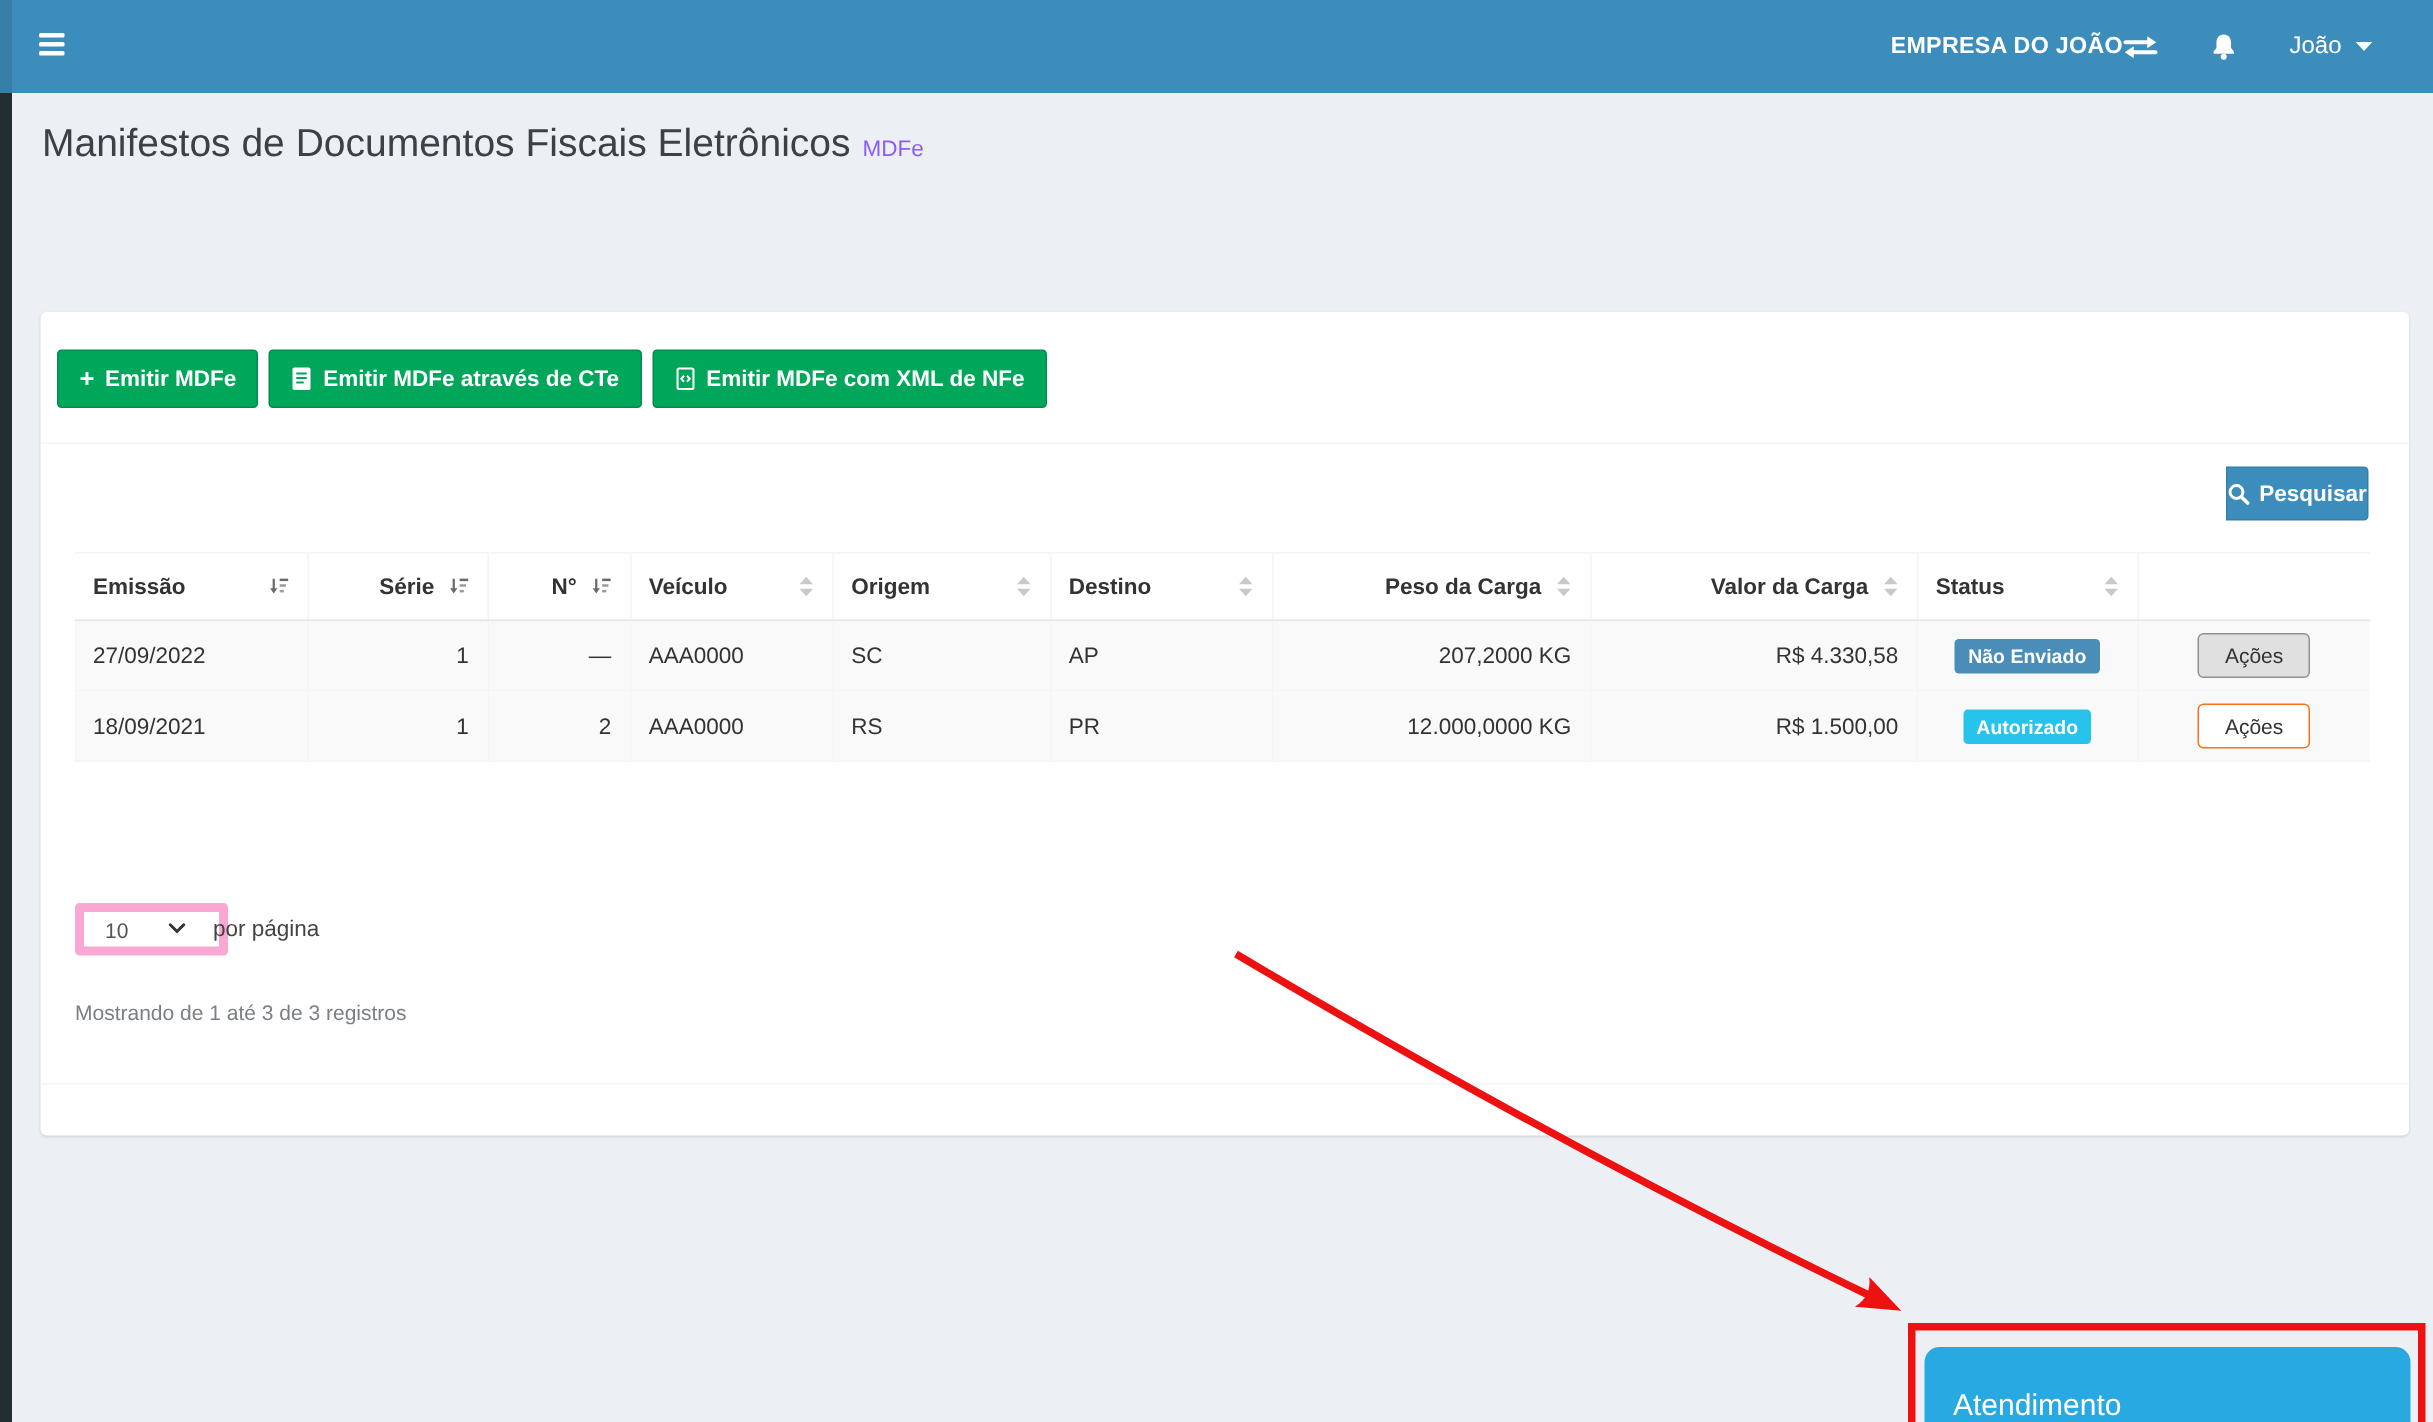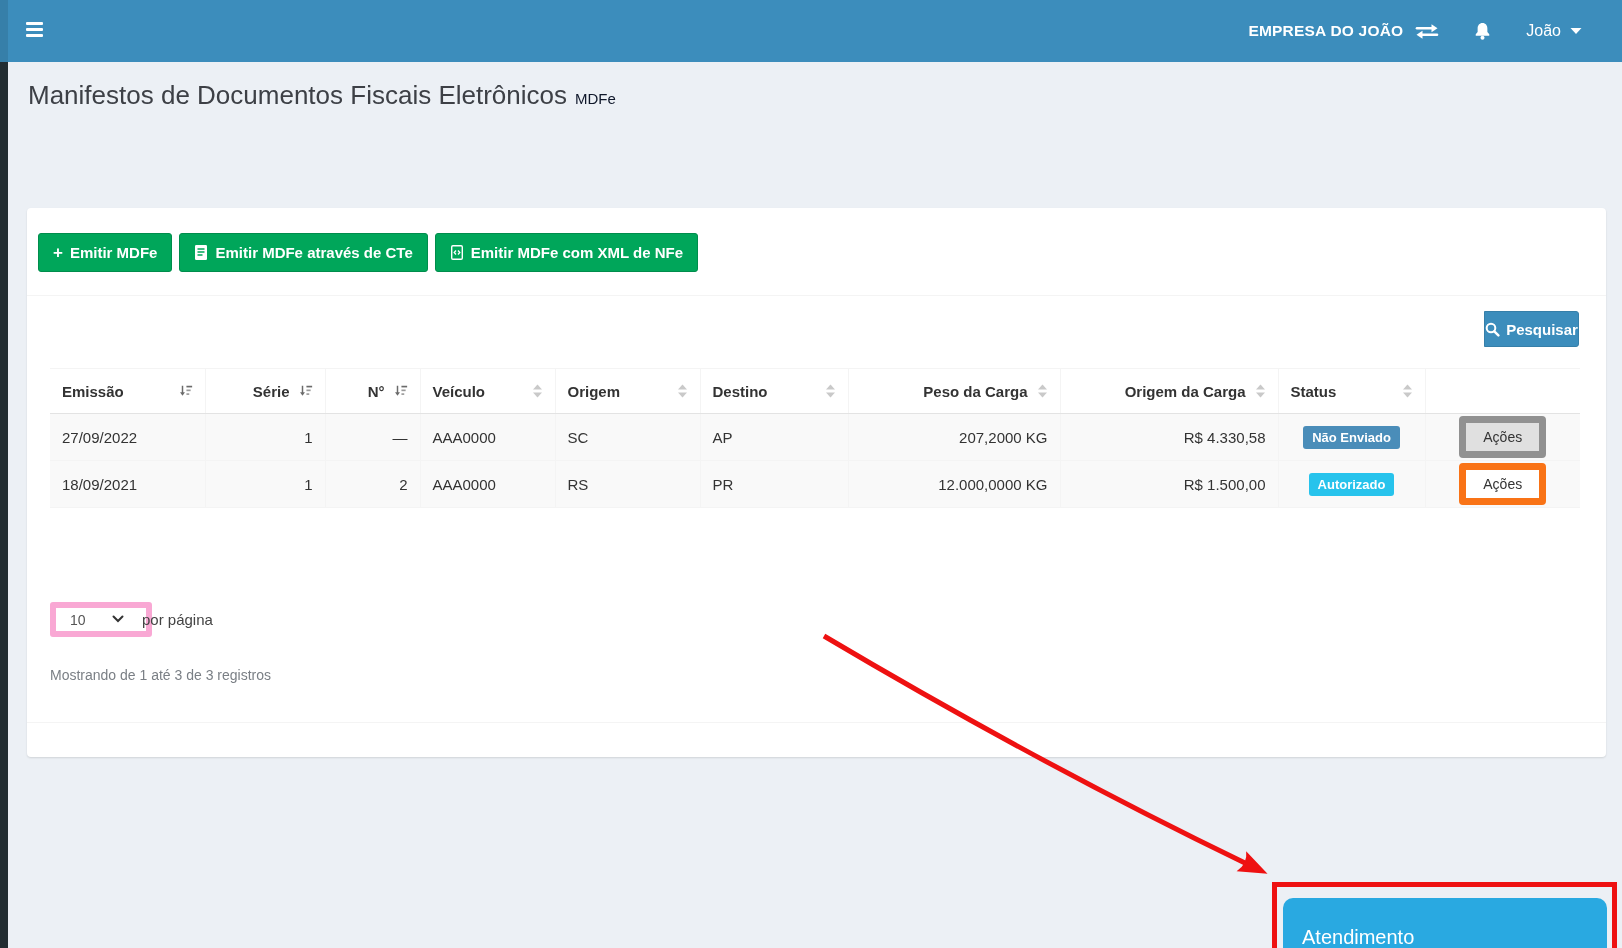--- a/index.html
+++ b/index.html
@@ -6,30 +6,30 @@
   html,body { width:1622px; height:948px; }
   body { font-family:"Liberation Sans","DejaVu Sans",sans-serif; }
   .screen { position:relative; width:1622px; height:948px; background:#ecf0f5; overflow:hidden; }
 
   
   .navbar { position:absolute; top:0; left:0; width:1622px; height:62px; background:#3c8dbc; z-index:5; }
   .navbar-accent { position:absolute; top:0; left:0; width:8px; height:62px; background:#367fa9; }
   .hamburger { position:absolute; left:22px; top:21px; width:24px; height:20px; background:transparent; border:none; cursor:pointer; }
   .hamburger .bar { display:block; width:17px; height:3px; background:#fff; border-radius:1px; margin:0 auto 3px auto; }
   .nav-right { position:absolute; right:0; top:0; height:62px; display:flex; align-items:center; gap:34px; padding-right:40px; color:#fff; }
-  .company { display:flex; align-items:center; gap:12px; font-size:15.5px; font-weight:600; letter-spacing:.2px; cursor:pointer; }
+  .company { display:flex; align-items:center; font-size:15.5px; font-weight:600; letter-spacing:.2px; cursor:pointer; }
   .bell-btn { background:none; border:none; cursor:pointer; display:flex; align-items:center; }
   .user-menu { display:flex; align-items:center; gap:9px; font-size:16px; color:#ffffff; cursor:pointer; }
 
   
   .sidebar-strip { position:absolute; top:62px; left:0; width:8px; height:886px; background:#222d32; }
 
   
   .page-title { position:absolute; left:28px; top:80px; font-size:26px; font-weight:400; color:#3d4046; }
-  .page-title small { font-size:15px; color:#0f172a; font-weight:400; margin-left:8px;text-align:center; }
+  .page-title small { font-size:15px; color:#8b5cf6; font-weight:400; margin-left:8px;text-align:center; }
 
   
   .alert { position:absolute; left:27px; top:131px; width:1579px; height:55px; background:#00a65a; border-radius:3px; color:#fff; }
   .alert-msg { position:absolute; left:20px; top:50%; transform:translateY(-50%); font-size:15px; font-weight:700; }
   .alert-close { position:absolute; right:22px; top:50%; transform:translateY(-50%); background:none; border:none; font-size:20px; font-weight:700; color:rgba(0,0,0,.38); cursor:pointer; line-height:1; }
 
   
   .card { position:absolute; left:27px; top:208px; width:1579px; height:549px; background:#fff; border-radius:4px; box-shadow:0 1px 2px rgba(0,0,0,.12); }
   .card-divider-top { position:absolute; top:87px; left:0; width:100%; height:1px; background:#f4f4f4; }
   .card-divider-bottom { position:absolute; top:514px; left:0; width:100%; height:1px; background:#f4f4f4; }
@@ -46,21 +46,21 @@
   table { position:absolute; left:23px; top:160px; width:1530px; border-collapse:collapse; table-layout:fixed; }
   th, td { border-right:1px solid #f4f4f4; font-size:15px; color:#333; overflow:hidden; }
   th:last-child, td:last-child { border-right:none; }
   thead th { height:45px; border-top:1px solid #f4f4f4; border-bottom:1px solid #e3e3e3; font-weight:700; padding:0 12px; cursor:pointer; }
   tbody td { height:47px; padding:0 12px; border-bottom:1px solid #f4f4f4; }
   tbody tr.striped { background:#f9f9f9; }
   .th-flex { display:flex; align-items:center; justify-content:space-between; }
   .th-flex.right { justify-content:flex-end; gap:9px; }
   .al { text-align:left; } .ar { text-align:right; } .ac { text-align:center; }
   .badge { display:inline-block; padding:4px 9px; border-radius:3px; color:#fff; font-size:13px; font-weight:700; }
-  .btn-acoes { padding:6px 17px; background:#fff; border:7px solid #f97316; border-radius:4px; font-size:14px; color:#333; cursor:pointer; font-family:inherit; }
+  .btn-acoes { padding:6px 17px; background:#fff; border:1px solid #f97316; border-radius:4px; font-size:14px; color:#333; cursor:pointer; font-family:inherit; }
   .btn-acoes.active { background:#e0e0e0; border-color:#919191; }
 
   
   .pagesize-wrap { position:absolute; left:23px; top:394px; width:83px; height:35px; }
   .pagesize { width:102px; height:35px; border:6px solid #f9a8d4; border-radius:3px; background:#fff; font-size:14px; color:#555; padding:0 0 0 14px; appearance:none; -webkit-appearance:none; font-family:inherit; cursor:pointer; }
   .pagesize-caret { position:absolute; right:9px; top:13px; pointer-events:none; }
   .pagesize-label { position:absolute; left:115px; top:403px; font-size:15px; color:#444; }
   .records-summary { position:absolute; left:23px; top:459px; font-size:14px; color:#7a7f85; }
 
   
@@ -255,21 +255,21 @@
             <span class="icon-gap">
                   <svg width="11" height="14" viewBox="0 0 11 14">
                     <path d="M5.5 0.5 L10 5.5 L1 5.5 Z" fill="#c9c9c9"></path>
                     <path d="M1 8.5 L10 8.5 L5.5 13.5 Z" fill="#c9c9c9"></path>
                   </svg>
                 </span>
               </div>
             </th>
           <th>
               <div class="th-flex right">
-                <span>Origem da Carga</span>
+                <span>Valor da Carga</span>
             <span class="icon-gap">
                   <svg width="11" height="14" viewBox="0 0 11 14">
                     <path d="M5.5 0.5 L10 5.5 L1 5.5 Z" fill="#c9c9c9"></path>
                     <path d="M1 8.5 L10 8.5 L5.5 13.5 Z" fill="#c9c9c9"></path>
                   </svg>
                 </span>
               </div>
             </th>
           <th>
               <div class="th-flex">

